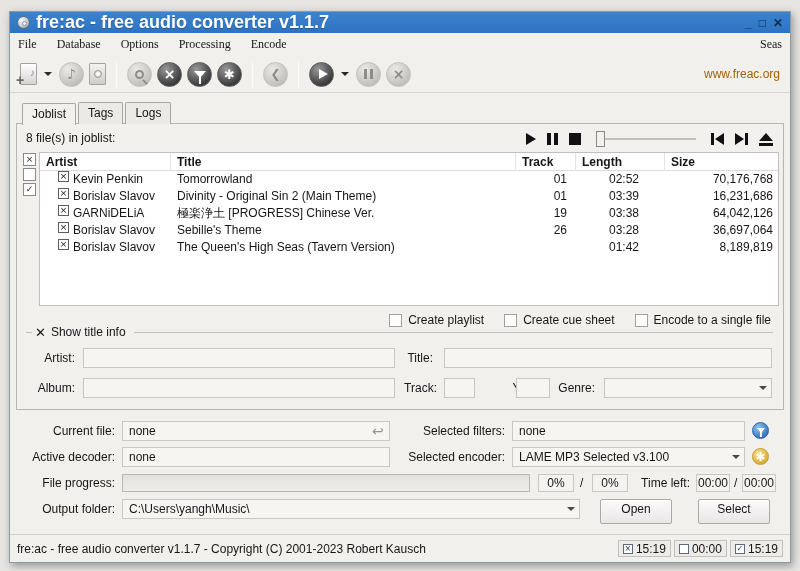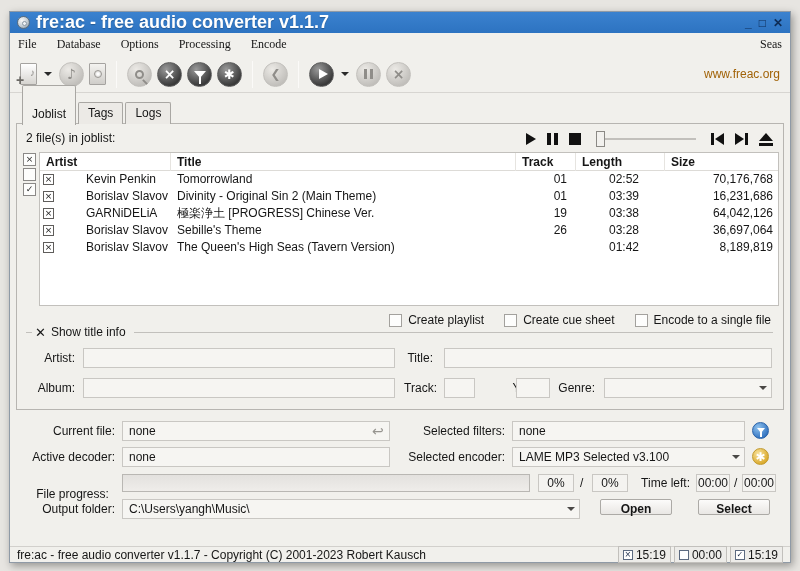--- a/index.html
+++ b/index.html
@@ -57,21 +57,21 @@
   .page-ic .mini-note { position:absolute; right:1px; top:3px; font-size:10px; color:#8f8d89; }
   .page-ic .mini-cd { position:absolute; left:4px; top:6px; width:8px; height:8px; border-radius:50%; border:1px solid #9b9995; background:radial-gradient(circle,#fff 20%, #c8c6c2); }
   .dd-tri { width:0; height:0; border-left:4px solid transparent; border-right:4px solid transparent; border-top:4px solid #2a2a2a; margin:0 2px; flex:0 0 auto; }
   .tri-play-w { width:0; height:0; border-left:9px solid #fff; border-top:5px solid transparent; border-bottom:5px solid transparent; margin-left:3px; }
   .pause-dim { display:flex; gap:3px; }
   .pause-dim i { width:3px; height:10px; background:#8f8d89; }
   .freac-link { margin-left:auto; color:#a16207; }
   
   .tabstrip { position:absolute; left:12px; top:89px; display:flex; align-items:flex-end; height:23px; z-index:3; }
   .tab { padding:3px 9px 4px; border:1px solid #a9a7a3; border-bottom:none; background:#eceae6; margin-right:2px; border-radius:2px 2px 0 0; }
-  .tab.active { background:#f1f0ec; padding-top:21px; margin-bottom:-1px; }
+  .tab.active { background:#f1f0ec; padding-top:3px; margin-bottom:-1px; }
   .tabpanel { position:absolute; left:6px; top:111px; width:768px; height:287px; border:1px solid #b7b5b1; background:#f1f0ec; z-index:2; }
   
   .job-count { position:absolute; left:9px; top:7px; }
   .transport { position:absolute; right:10px; top:6px; display:flex; align-items:center; gap:11px; height:18px; }
   .t-play { width:0; height:0; border-left:10px solid #111; border-top:6px solid transparent; border-bottom:6px solid transparent; }
   .t-pause { display:flex; gap:3px; } .t-pause i { width:4px; height:12px; background:#111; }
   .t-stop { width:12px; height:12px; background:#111; }
   .t-slider { width:100px; height:16px; position:relative; margin:0 4px; }
   .t-slider::before { content:""; position:absolute; left:0; right:0; top:7px; height:2px; background:#c2c0bc; }
   .t-thumb { position:absolute; left:0; top:0; width:9px; height:16px; background:#f2f1ee; border:1px solid #8b8985; }
@@ -85,21 +85,21 @@
   .listwrap { position:absolute; left:6px; top:28px; width:756px; height:154px; display:flex; }
   .selstrip { width:16px; padding-top:1px; display:flex; flex-direction:column; gap:2px; align-items:flex-start; }
   .selbox { width:13px; height:13px; border:1px solid #8b8987; background:#fdfdfc; font-size:9px; line-height:11px; text-align:center; color:#2a2a2a; font-family:"DejaVu Sans",sans-serif; }
   .jtable { flex:1; border:1px solid #c2c0bc; background:#fff; }
   .jhead, .jrow { display:grid; grid-template-columns:131px 345px 60px 89px 1fr; align-items:center; }
   .jhead { height:18px; font-weight:bold; border-bottom:1px solid #dddbd7; }
   .jhead > div { padding:0 6px; border-right:1px solid #e6e4e0; height:18px; line-height:18px; }
   .jhead > div:last-child { border-right:none; }
   .jrow { height:17px; line-height:17px; }
   .cell { padding:0 6px; white-space:nowrap; overflow:hidden; }
-  .c-artist { display:flex; align-items:center; padding-left:3px;gap:28px; }
+  .c-artist { display:flex; align-items:flex-start; padding-left:18px; }
   .c-track { text-align:right; padding-right:9px; }
   .c-length { text-align:right; padding-right:26px; }
   .c-size { text-align:right; padding-right:5px; }
   .xbox { width:11px; height:11px; border:1px solid #5f5d5b; background:#fff; margin-right:4px; flex:0 0 auto; font-size:9px; line-height:9px; text-align:center; color:#222; font-family:"DejaVu Sans",sans-serif; }
   .xbox::before { content:"\00D7"; }
   
   .opts { position:absolute; right:12px; top:189px; display:flex; gap:20px; align-items:center; }
   .opt { display:flex; gap:6px; align-items:center; }
   .opt .box { width:13px; height:13px; border:1px solid #a3a19d; background:#fdfdfc; }
   
@@ -119,23 +119,23 @@
   .sfield { position:absolute; height:20px; border:1px solid #c9c7c3; background:#f6f5f2; padding:0 6px; line-height:18px; }
   .icon16 { position:absolute; width:17px; height:17px; border-radius:50%; display:flex; align-items:center; justify-content:center; }
   .blue-ic { background:radial-gradient(circle at 35% 30%, #8fc2ee, #2e6fbe 80%); border:1px solid #2a62a8; }
   .gold-ic { background:radial-gradient(circle at 35% 30%, #f7e19a, #d9a727 80%); border:1px solid #c29a2e; color:#fff; font-weight:bold; font-size:12px; line-height:1; font-family:"DejaVu Sans",sans-serif; }
   .funnel-s { width:0; height:0; border-left:4px solid transparent; border-right:4px solid transparent; border-top:5px solid #fff; position:relative; }
   .funnel-s::after { content:""; position:absolute; left:-1px; top:-2px; width:2px; height:6px; background:#fff; }
   .undo-ic { position:absolute; color:#96948f; font-size:14px; line-height:1; font-family:"DejaVu Sans",sans-serif; }
   .pbar { position:absolute; height:18px; border:1px solid #b9b7b3; background:linear-gradient(#e3e1de,#efedea); }
   .pctbox { position:absolute; height:18px; border:1px solid #c9c7c3; background:#f4f3f0; text-align:center; line-height:16px; }
   .slash { position:absolute; line-height:20px; }
-  .btn { position:absolute; height:16px; border:1px solid #acaaa6; border-radius:2px; background:linear-gradient(#fcfbfa,#e9e7e4); text-align:center; line-height:19px;font-weight:bold; }
-  
-  .statusbar { position:absolute; left:0; right:0; bottom:0; height:16px; border-top:1px solid #d2d0cc; display:flex; align-items:center; padding:0 7px; background:#f1f0ec; }
+  .btn { position:absolute; height:25px; border:1px solid #acaaa6; border-radius:2px; background:linear-gradient(#fcfbfa,#e9e7e4); text-align:center; line-height:19px; }
+  
+  .statusbar { position:absolute; left:0; right:0; bottom:0; height:28px; border-top:1px solid #d2d0cc; display:flex; align-items:center; padding:0 7px; background:#f1f0ec; }
   .sb-times { margin-left:auto; display:flex; gap:3px; }
   .sbox { border:1px solid #c2c0bc; background:#edecе9; background:#edece9; height:17px; display:flex; align-items:center; gap:3px; padding:0 4px; }
   .mini { width:10px; height:10px; border:1px solid #5c6a80; background:#fff; font-size:8px; line-height:8px; text-align:center; color:#1d2c49; font-family:"DejaVu Sans",sans-serif; }
 </style>
 </head>
 <body>
 
 <div class="win">
 
   <div class="titlebar">
@@ -203,21 +203,21 @@
     <span class="freac-link">www.freac.org</span>
   </div>
 
   <div class="tabstrip">
     <span class="tab active">Joblist</span>
     <span class="tab">Tags</span>
     <span class="tab">Logs</span>
   </div>
 
   <div class="tabpanel">
-    <div class="job-count">2 file(s) in joblist:</div>
+    <div class="job-count">8 file(s) in joblist:</div>
 
     <div class="transport">
       <span class="t-play"></span>
       <span class="t-pause">
           <i></i>
           <i></i>
         </span>
       <span class="t-stop"></span>
       <span class="t-slider">
           <span class="t-thumb"></span>
@@ -354,21 +354,21 @@
 
   <span class="srow-lab" style="top:435px;">Active decoder:</span>
   <div class="sfield" style="left:112px; top:435px; width:268px;">none</div>
   <span class="srow-lab2" style="top:435px;">Selected encoder:</span>
   <div class="ddf" style="left:502px; top:435px; width:233px;">
     <span class="txt">LAME MP3 Selected v3.100</span>
     <span class="dd-arrow"></span>
   </div>
   <span class="icon16 gold-ic" style="left:742px; top:436px;">✱</span>
 
-  <span class="srow-lab" style="top:472px;text-align:center;">File progress:</span>
+  <span class="srow-lab" style="top:461px;">File progress:</span>
   <div class="pbar" style="left:112px; top:462px; width:408px;"></div>
   <div class="pctbox" style="left:528px; top:462px; width:36px;">0%</div>
   <span class="slash" style="left:570px; top:461px;">/</span>
   <div class="pctbox" style="left:582px; top:462px; width:36px;">0%</div>
   <span class="srow-lab" style="left:618px; top:461px; width:62px;">Time left:</span>
   <div class="pctbox" style="left:686px; top:462px; width:34px;">00:00</div>
   <span class="slash" style="left:724px; top:461px;">/</span>
   <div class="pctbox" style="left:732px; top:462px; width:34px;">00:00</div>
 
   <span class="srow-lab" style="top:487px;">Output folder:</span>

